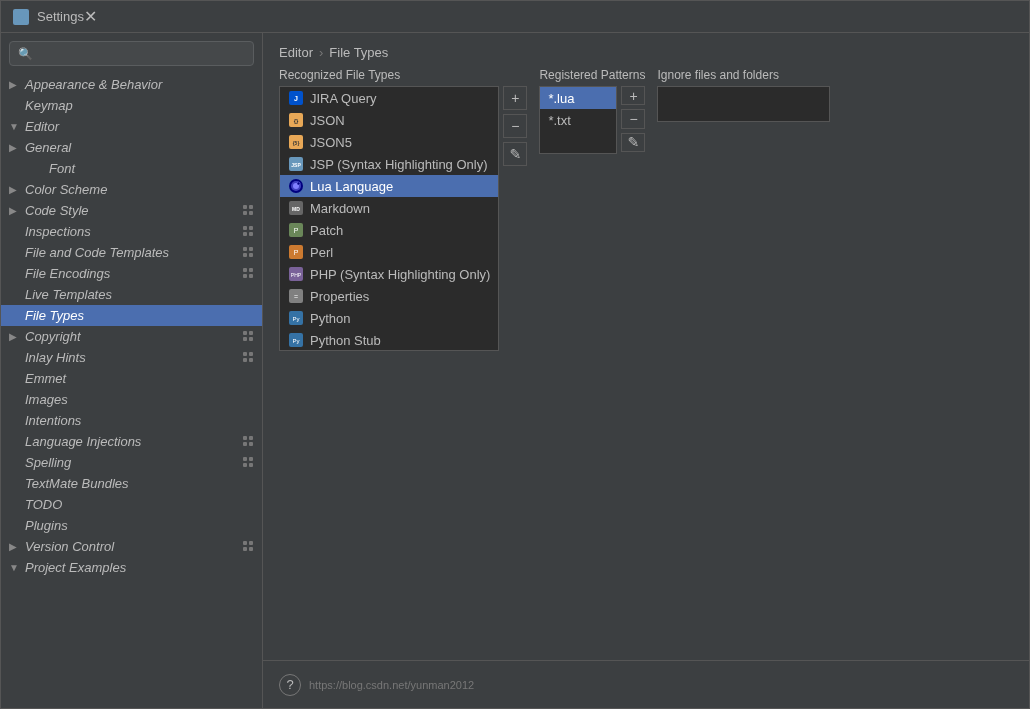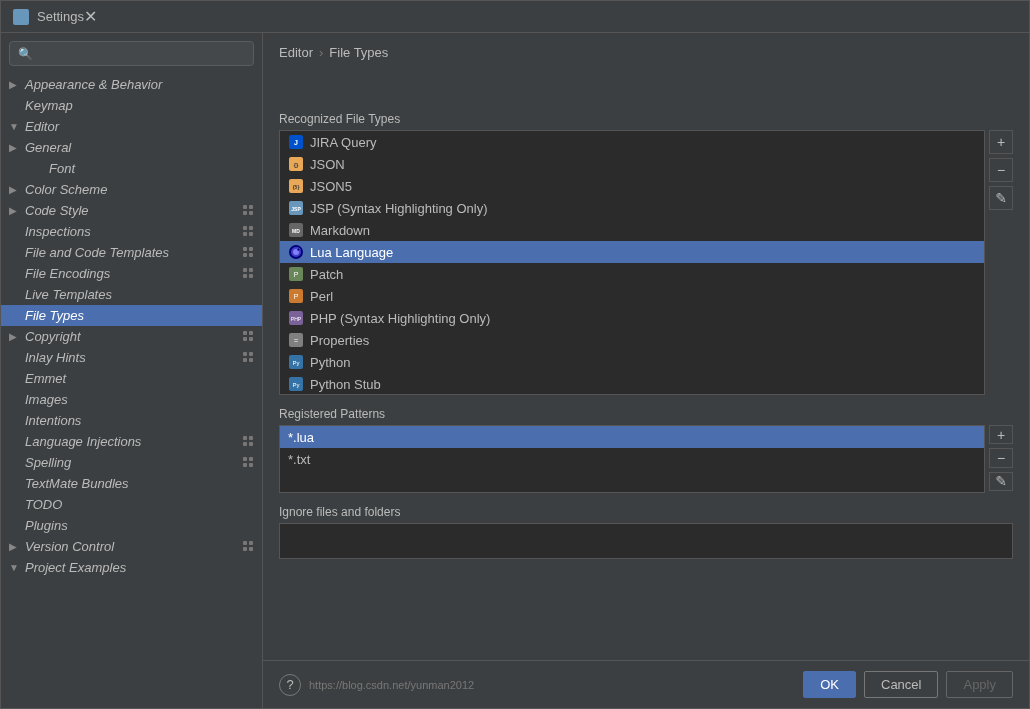--- a/index.html
+++ b/index.html
@@ -139,24 +139,22 @@
       align-items: center;
       gap: 6px;
       flex-shrink: 0;
     }
     .breadcrumb .sep { color: #777; }
     .breadcrumb .current { color: #bbb; font-weight: 500; }
     .panel-body {
       flex: 1;
       padding: 0 16px 16px;
       display: flex;
-      flex-direction: column;
       overflow: hidden;
       gap: 12px;
-      margin-top: 44px;
     }
     .section-label {
       color: #bbb;
       font-size: 12px;
       margin-bottom: 4px;
     }
     .list-box {
       flex: 1;
       background: #2b2b2b;
       border: 1px solid #555;
@@ -534,41 +532,41 @@
               <div class="list-item">
                 <div class="list-item-icon">
                   <svg width="14" height="14" viewBox="0 0 14 14">
                       <rect width="14" height="14" rx="2" fill="#6897bb"></rect>
                       <text x="7" y="10" font-size="5" fill="white" text-anchor="middle" font-weight="bold">JSP</text>
                     </svg>
                 </div>
                 <span>JSP (Syntax Highlighting Only)</span>
               </div>
 
-              <div class="list-item">
-                <div class="list-item-icon">
-                  <svg width="14" height="14" viewBox="0 0 14 14">
-                      <rect width="14" height="14" rx="2" fill="#666"></rect>
-                      <text x="7" y="10" font-size="5" fill="white" text-anchor="middle" font-weight="bold">MD</text>
-                    </svg>
-                </div>
-                <span>Markdown</span>
-              </div>
-
               <div class="list-item selected">
                 <div class="list-item-icon">
                   <svg width="16" height="16" viewBox="0 0 16 16">
                     <circle cx="8" cy="8" r="7" fill="#00007f"></circle>
                     <circle cx="11" cy="5" r="2" fill="#00007f"></circle>
                     <circle cx="8" cy="8" r="5" fill="#4040bf"></circle>
                     <circle cx="8" cy="8" r="3" fill="#8080ff"></circle>
                     <circle cx="10.5" cy="5.5" r="1.5" fill="#00007f" stroke="#8080ff" stroke-width="0.5"></circle>
                   </svg>
                 </div>
                 <span>Lua Language</span>
+              </div>
+
+              <div class="list-item">
+                <div class="list-item-icon">
+                  <svg width="14" height="14" viewBox="0 0 14 14">
+                      <rect width="14" height="14" rx="2" fill="#666"></rect>
+                      <text x="7" y="10" font-size="5" fill="white" text-anchor="middle" font-weight="bold">MD</text>
+                    </svg>
+                </div>
+                <span>Markdown</span>
               </div>
 
               <div class="list-item">
                 <div class="list-item-icon">
                   <svg width="14" height="14" viewBox="0 0 14 14">
                       <rect width="14" height="14" rx="2" fill="#6a8759"></rect>
                       <text x="7" y="10" font-size="7" fill="white" text-anchor="middle">P</text>
                     </svg>
                 </div>
                 <span>Patch</span>
@@ -656,21 +654,16 @@
           <div class="section-label">Ignore files and folders</div>
           <input type="text" class="ignore-input" style="">
         </div>
       </div>
 
       <div class="footer">
         <div class="footer-left">
           <button class="help-btn">?</button>
           <span class="footer-url">https://blog.csdn.net/yunman2012</span>
         </div>
-        <div class="footer-right">
-          <button class="action-btn">OK</button>
-          <button class="action-btn secondary">Cancel</button>
-          <button class="action-btn disabled">Apply</button>
-        </div>
       </div>
     </div>
   </div>
 </div>
 
 </body></html>

